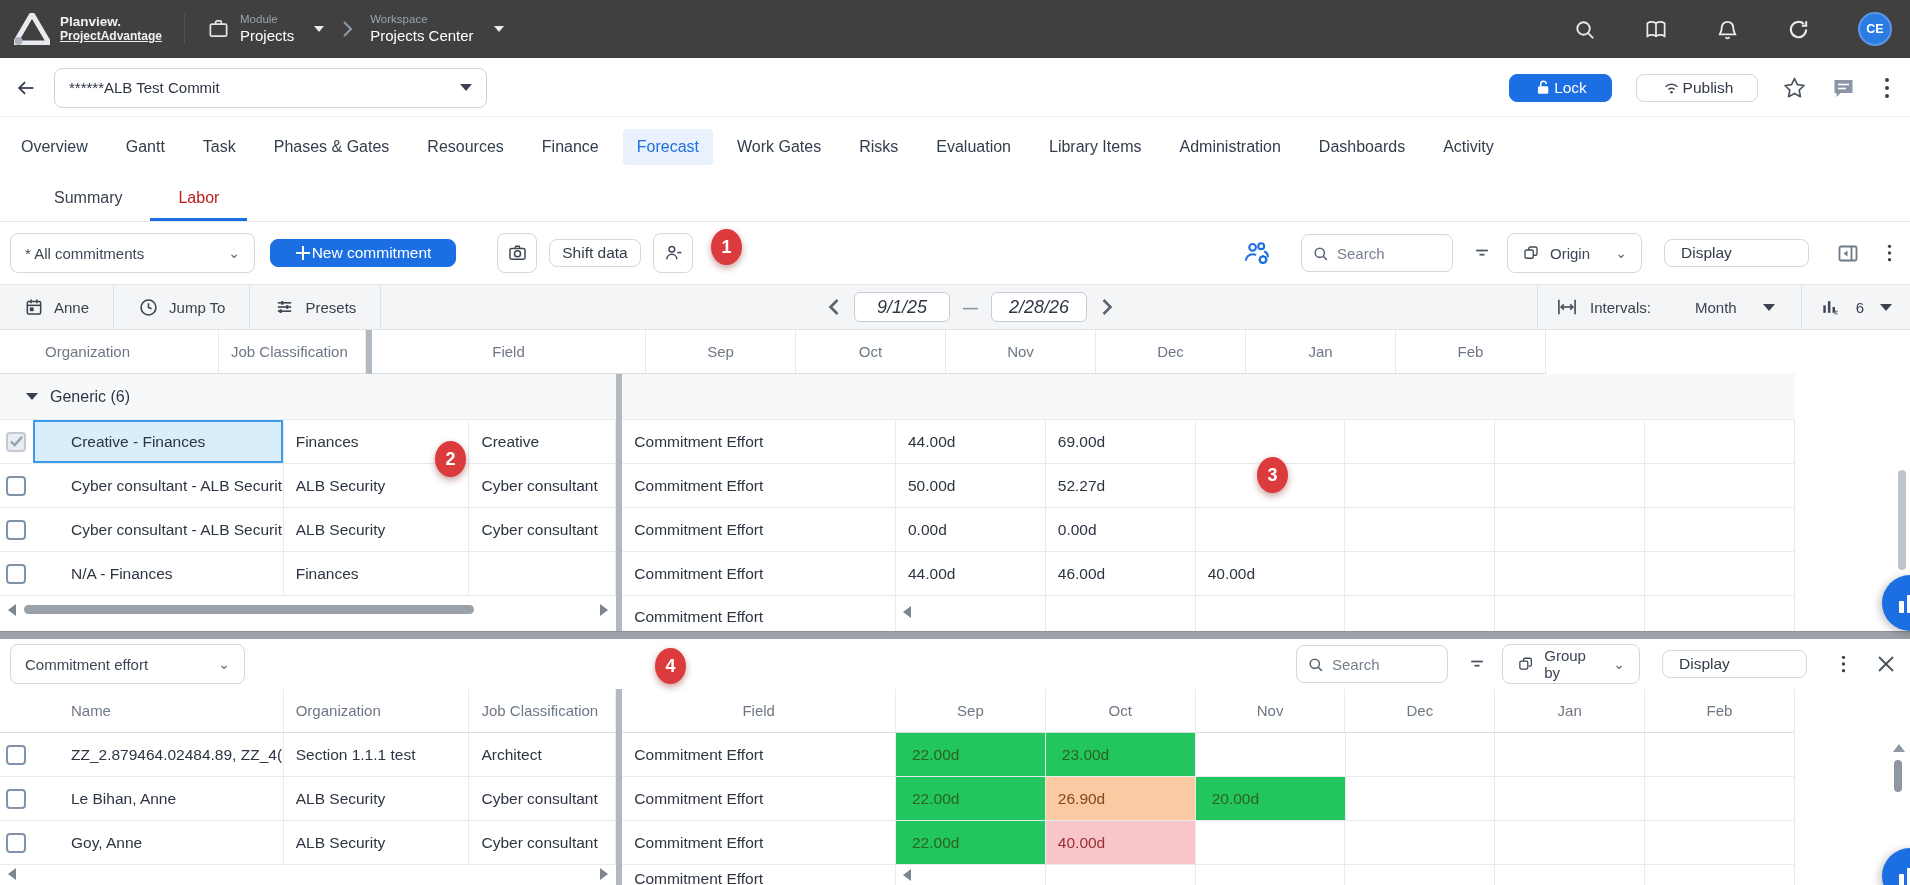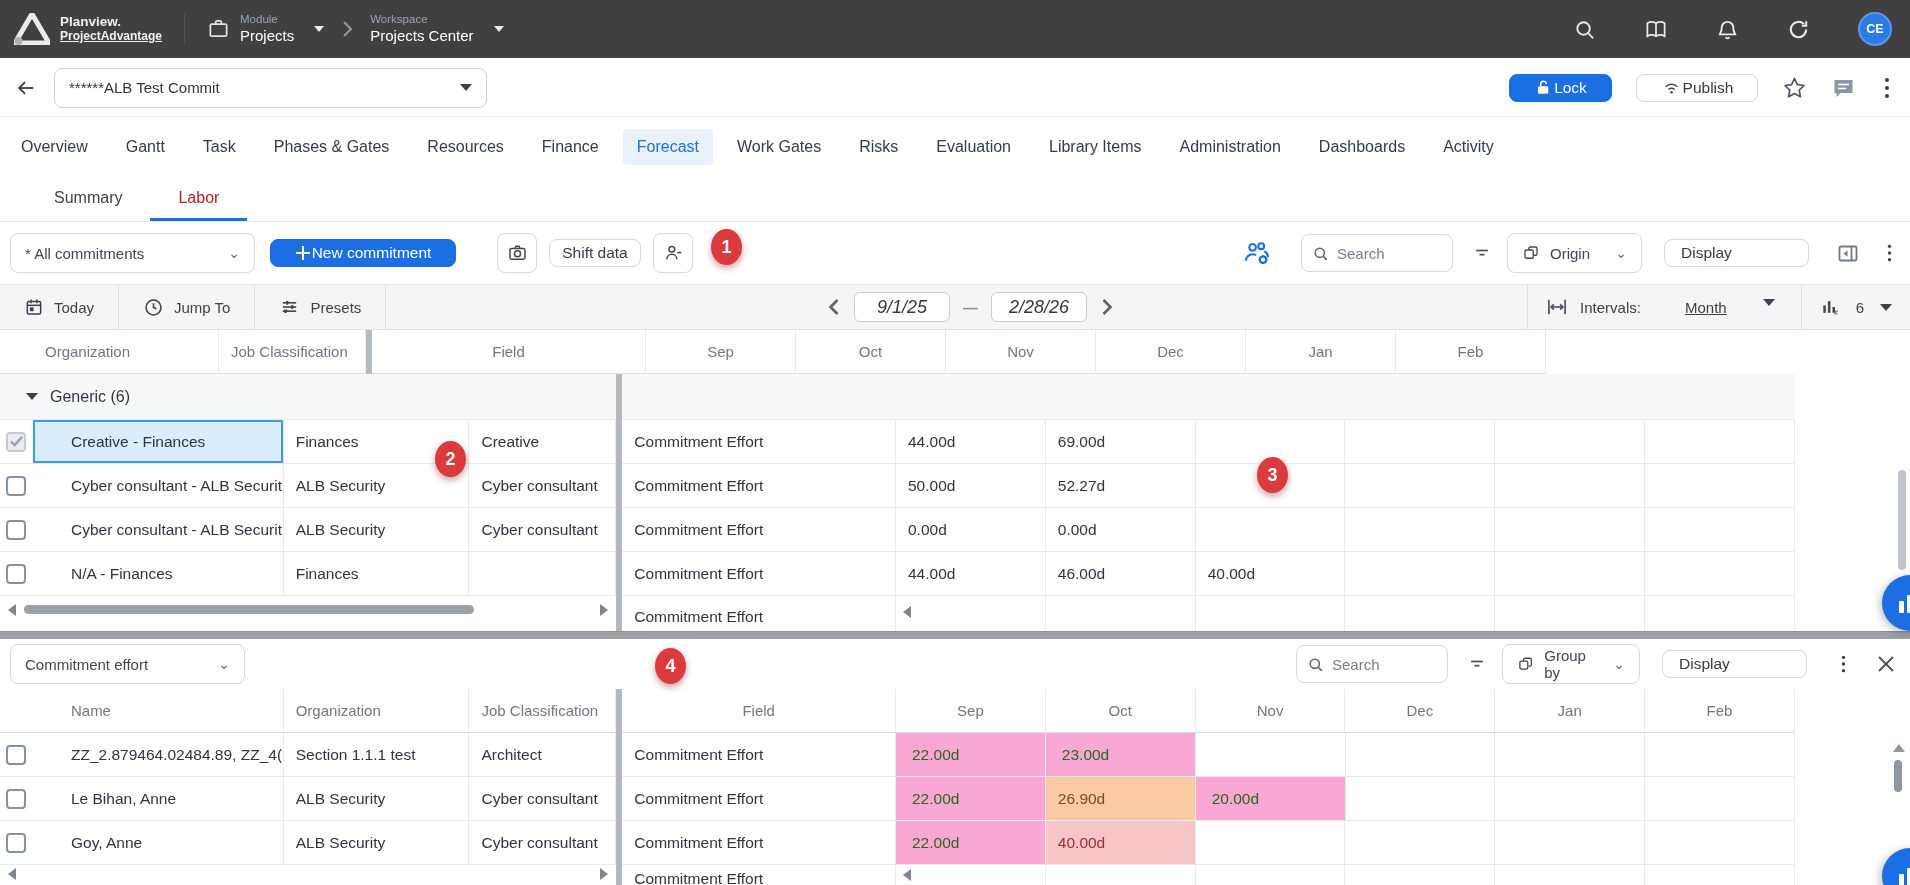--- a/index.html
+++ b/index.html
@@ -57,21 +57,21 @@
   
   .timebar { height:46px; background:#f4f5f7; border-top:1px solid #e4e6e9; border-bottom:1px solid #dfe2e6; display:flex; align-items:center; position:relative; font-size:15px; color:#39424e; }
   .time-item { display:flex; align-items:center; gap:10px; padding:0 24px; height:100%; cursor:pointer; }
   .time-div { width:1px; height:100%; background:#dcdfe3; }
   .time-center { position:absolute; left:828px; top:0; height:100%; display:flex; align-items:center; gap:13px; }
   .datebox { width:96px; height:30px; background:#fff; border:1px solid #c7cdd4; border-radius:6px; display:flex; align-items:center; justify-content:center; font-style:italic; font-size:18px; color:#2e3744; }
   .dash { color:#8a9199; font-weight:700; }
   .nav-chev { background:none; border:none; cursor:pointer; display:flex; }
   .time-right { margin-left:auto; height:100%; display:flex; align-items:center; border-left:1px solid #dcdfe3; padding-left:18px; }
   .int-label { margin:0 44px 0 12px; }
-  .int-month { display:flex; align-items:flex-start; gap:36px; cursor:pointer;text-decoration:underline; }
+  .int-month { display:flex; align-items:center; gap:26px; cursor:pointer; }
   .caret-d { width:0; height:0; border-left:6px solid transparent; border-right:6px solid transparent; border-top:7px solid #39424e; }
   .int-div { width:1px; height:100%; background:#dcdfe3; margin:0 18px 0 26px; }
   .int-count { display:flex; align-items:center; gap:16px; padding-right:18px; cursor:pointer; }
 
   
   .gridpanel { position:relative; background:#fff; overflow:hidden; }
   .upper-grid { height:301px; }
   .lower-grid { height:196px; }
   .trow { display:flex; height:44px; width:1795px; }
   .cell { display:flex; align-items:center; padding:0 12px; font-size:15.5px; color:#2c3541; border-right:1px solid #e8ebee; border-bottom:1px solid #e8ebee; overflow:hidden; white-space:nowrap; }
@@ -83,21 +83,21 @@
   .c-job { width:147px; }
   .vdiv { width:6px; background:#b3b9c0; flex:none; }
   .c-field { width:274px; }
   .c-mon { width:150px; }
   .grouprow { height:46px; background:#f7f8fa; }
   .grouprow .gcell { border-bottom:1px solid #e8ebee; display:flex; align-items:center; }
   .gcaret { width:0; height:0; border-left:6px solid transparent; border-right:6px solid transparent; border-top:7px solid #39424e; margin:0 12px 0 26px; }
   .cb { width:20px; height:20px; border:2px solid #8294a9; border-radius:4px; background:#fff; display:flex; align-items:center; justify-content:center; cursor:pointer; }
   .cb-on { border-color:#c3cad3; background:#e9edf1; }
   .sel { box-shadow:inset 0 0 0 2px #3d9ae8; background:#d9edfb; }
-  .val-ok { background:#f9a8d4; color:#2b651c;padding-left:16px; }
+  .val-ok { background:#22c55e; color:#2b651c;padding-left:16px; }
   .val-warn { background:#fbc9a2; color:#82491d; }
   .val-over { background:#f8c5c8; color:#9b2e34; }
   .partial .cell { border-bottom:none; align-items:flex-start; }
   .partial-up .cell { padding-top:12px; }
   .partial-low .cell { padding-top:5px; }
 
   
   .splitter { height:8px; background:#9ea2a8; border-top:1px solid #8e9298; cursor:row-resize; }
   .lowerbar { height:50px; background:#fff; display:flex; align-items:center; padding:0 14px 0 10px; position:relative; }
 
@@ -334,21 +334,21 @@
 
   <div class="timebar">
     <div class="time-item">
       <svg width="20" height="20" viewBox="0 0 24 24" fill="none" stroke="#39424e" stroke-width="1.8">
           <rect x="4" y="5.5" width="16" height="15" rx="1.8"></rect>
           <line x1="8.5" y1="3" x2="8.5" y2="7.5"></line>
           <line x1="15.5" y1="3" x2="15.5" y2="7.5"></line>
           <line x1="4" y1="10" x2="20" y2="10"></line>
           <rect x="7" y="12.5" width="4.5" height="4.5" fill="#39424e" stroke="none"></rect>
         </svg>
-      <span>Today</span>
+      <span>Anne</span>
     </div>
     <div class="time-div"></div>
     <div class="time-item">
       <svg width="21" height="21" viewBox="0 0 24 24" fill="none" stroke="#39424e" stroke-width="1.8">
           <circle cx="12" cy="12" r="8.5"></circle>
           <polyline points="12 7 12 12 15.5 13.5"></polyline>
         </svg>
       <span>Jump To</span>
     </div>
     <div class="time-div"></div>

